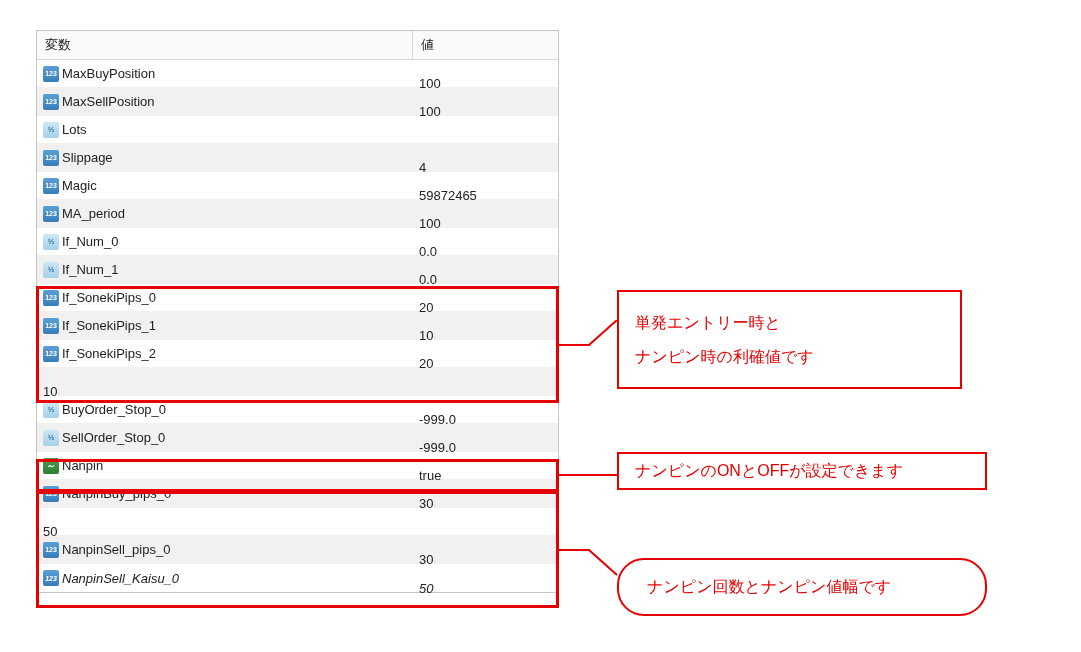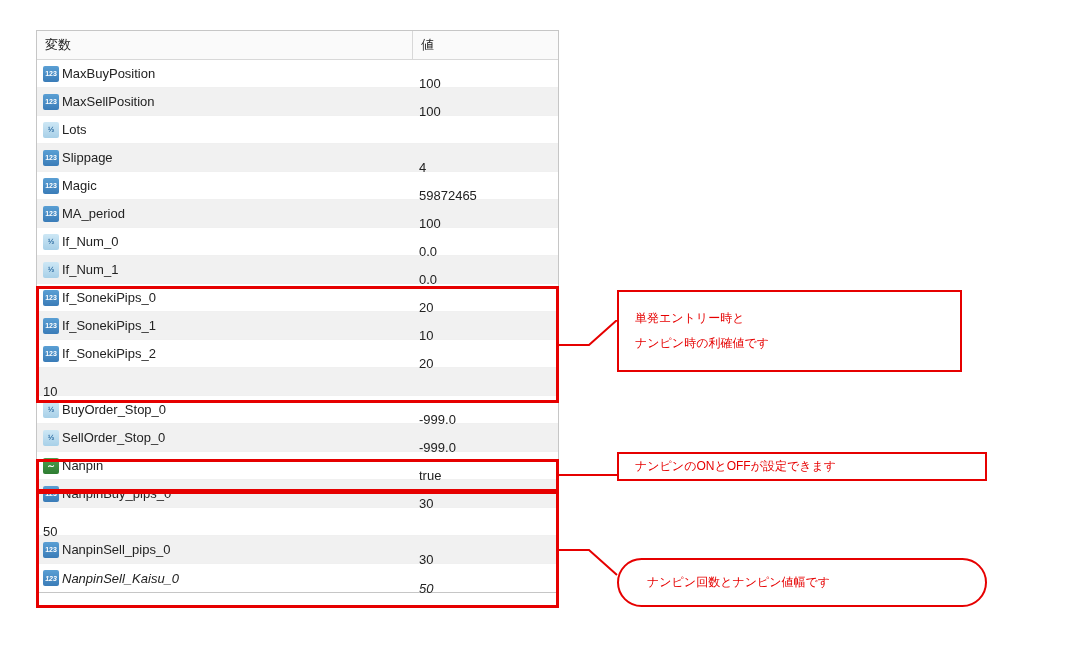--- a/index.html
+++ b/index.html
@@ -72,21 +72,21 @@
     }
     .hl1 { left: 36px; top: 286px; width: 523px; height: 117px; }
     .hl2 { left: 36px; top: 459px; width: 523px; height: 33px; }
     .hl3 { left: 36px; top: 491px; width: 523px; height: 117px; }
     
     .callout {
       position: absolute;
       border: 2px solid #e60000;
       padding: 14px 16px;
       color: #e60000;
-      font-size: 12px;
+      font-size: 16px;
       line-height: 2.1;
       background: #fff;
     }
     .c1 { left: 617px; top: 290px; width: 345px; }
     .c2 { left: 617px; top: 452px; width: 370px; padding: 0 16px; }
     .c3 { left: 617px; top: 558px; width: 370px; padding: 10px 28px; border-radius: 27px; }
     
     .connector {
       position: absolute;
       stroke: #e60000;

